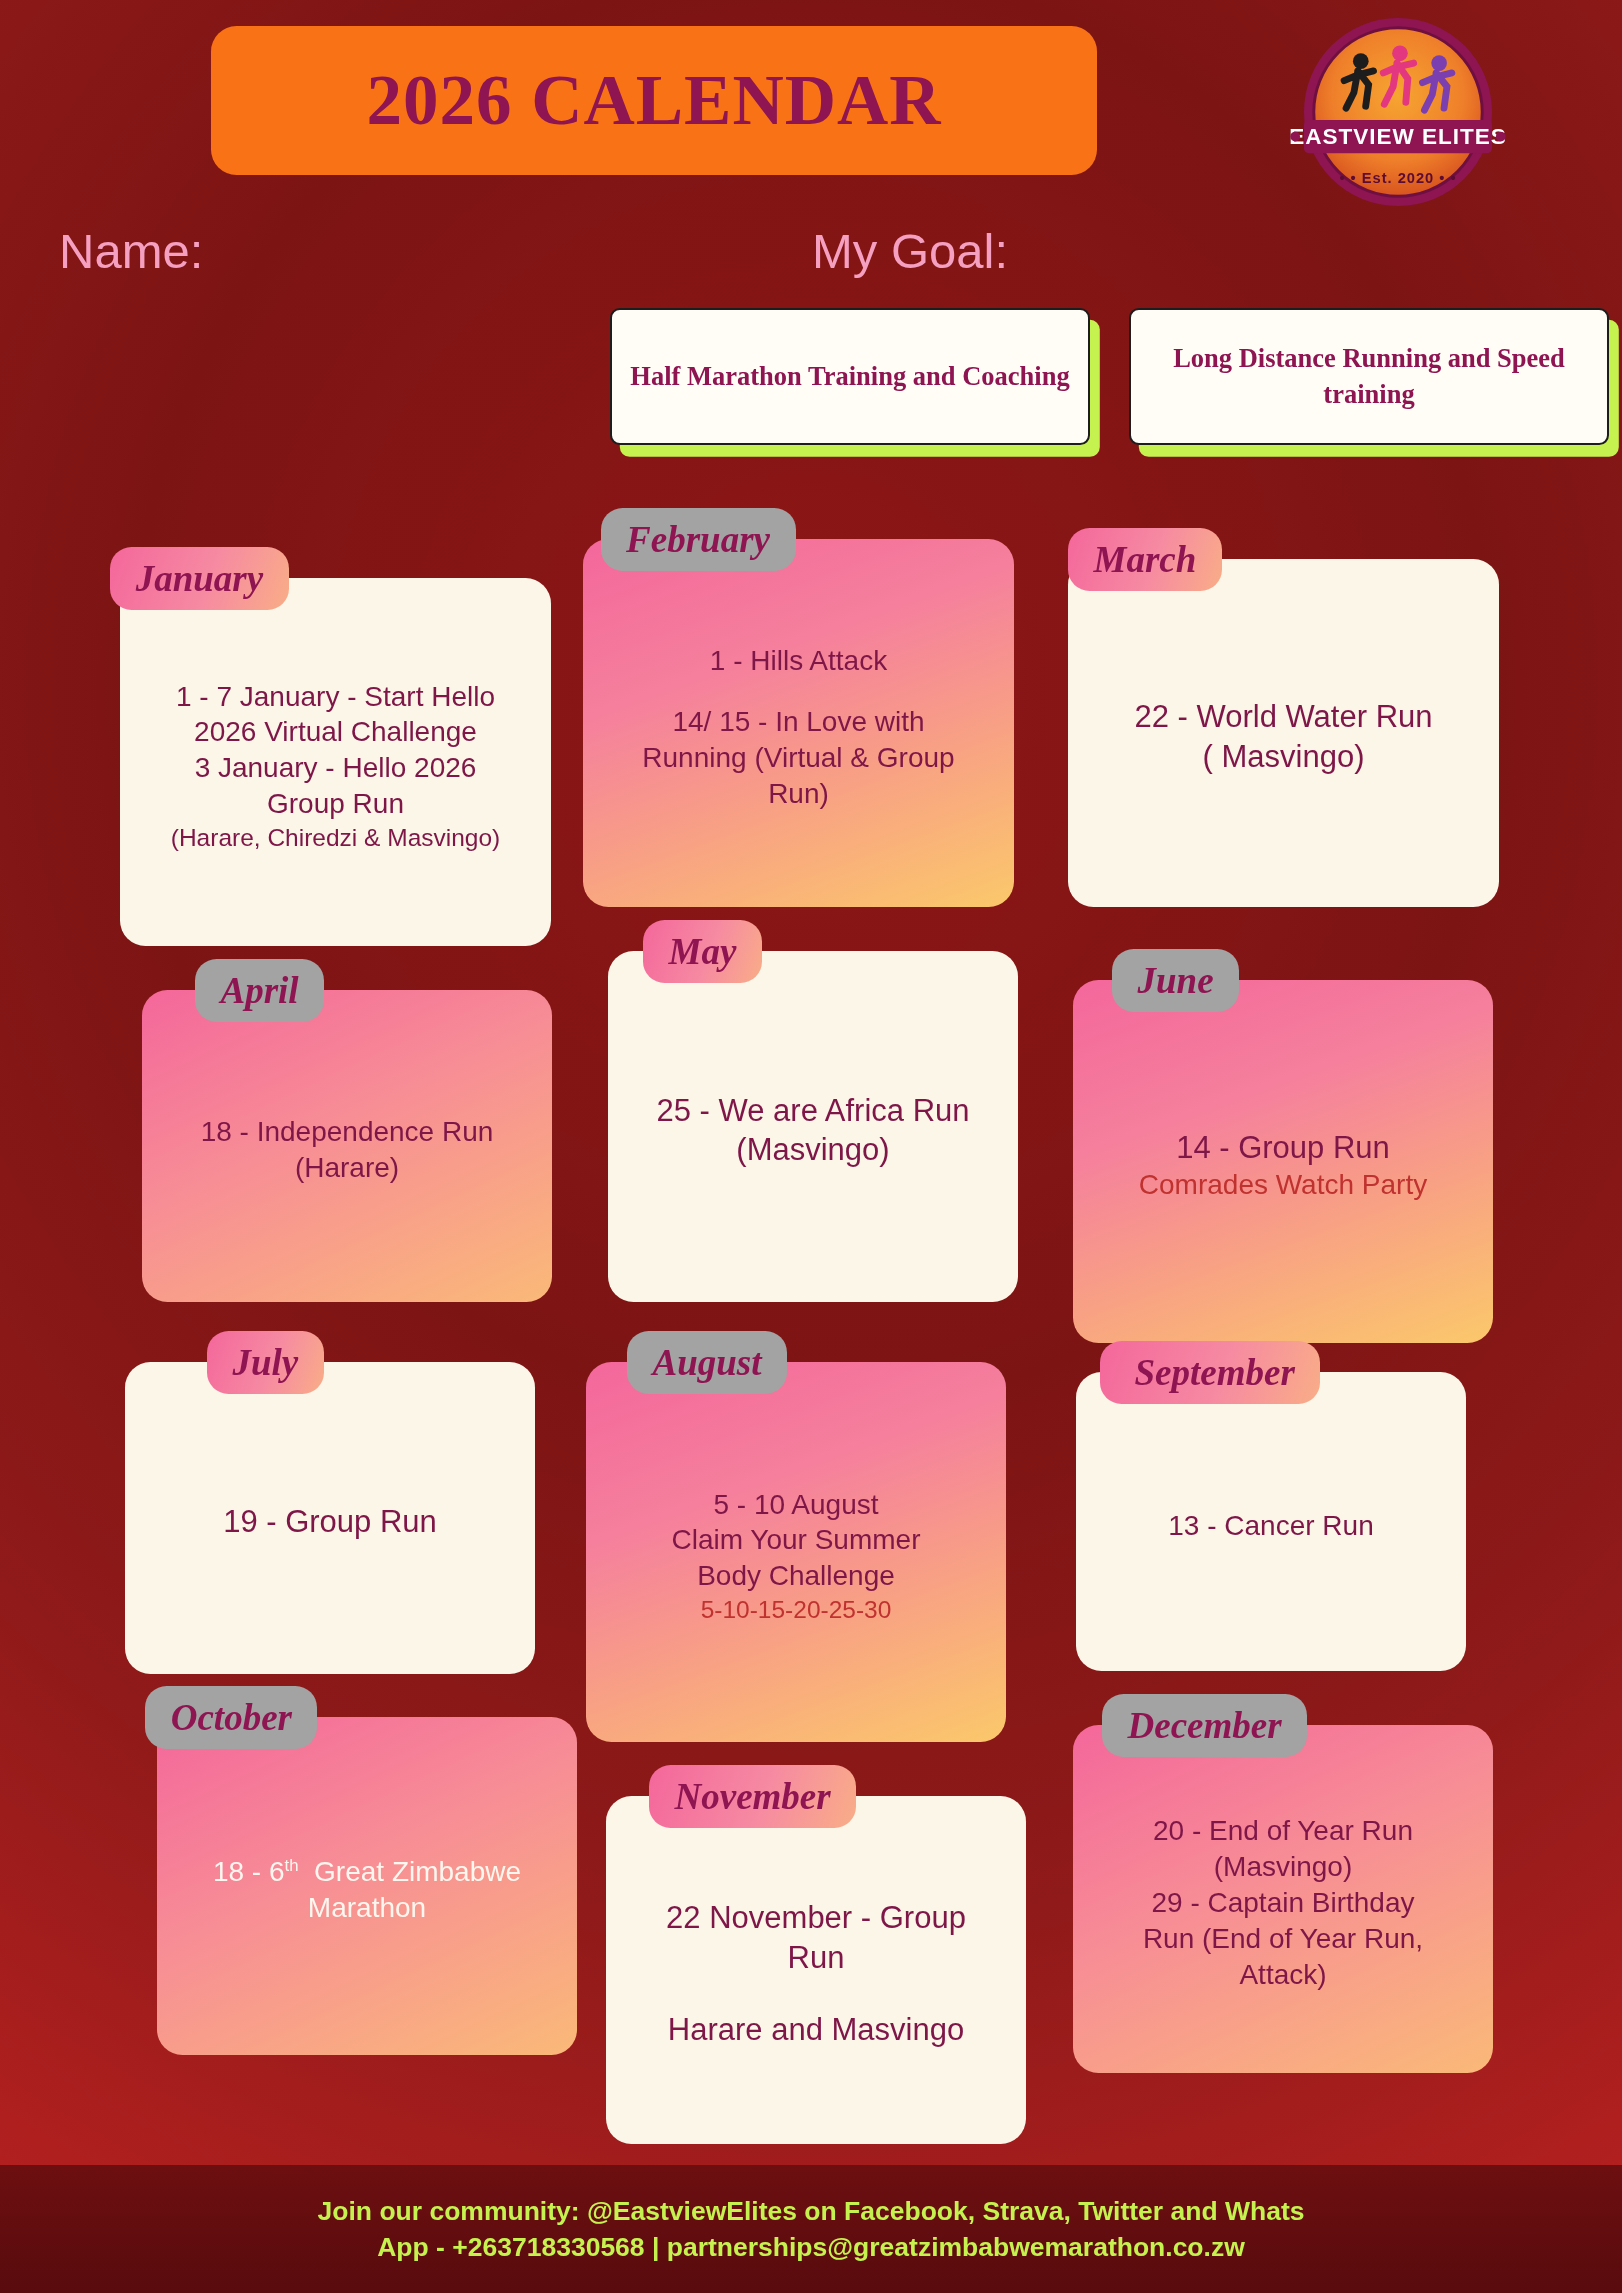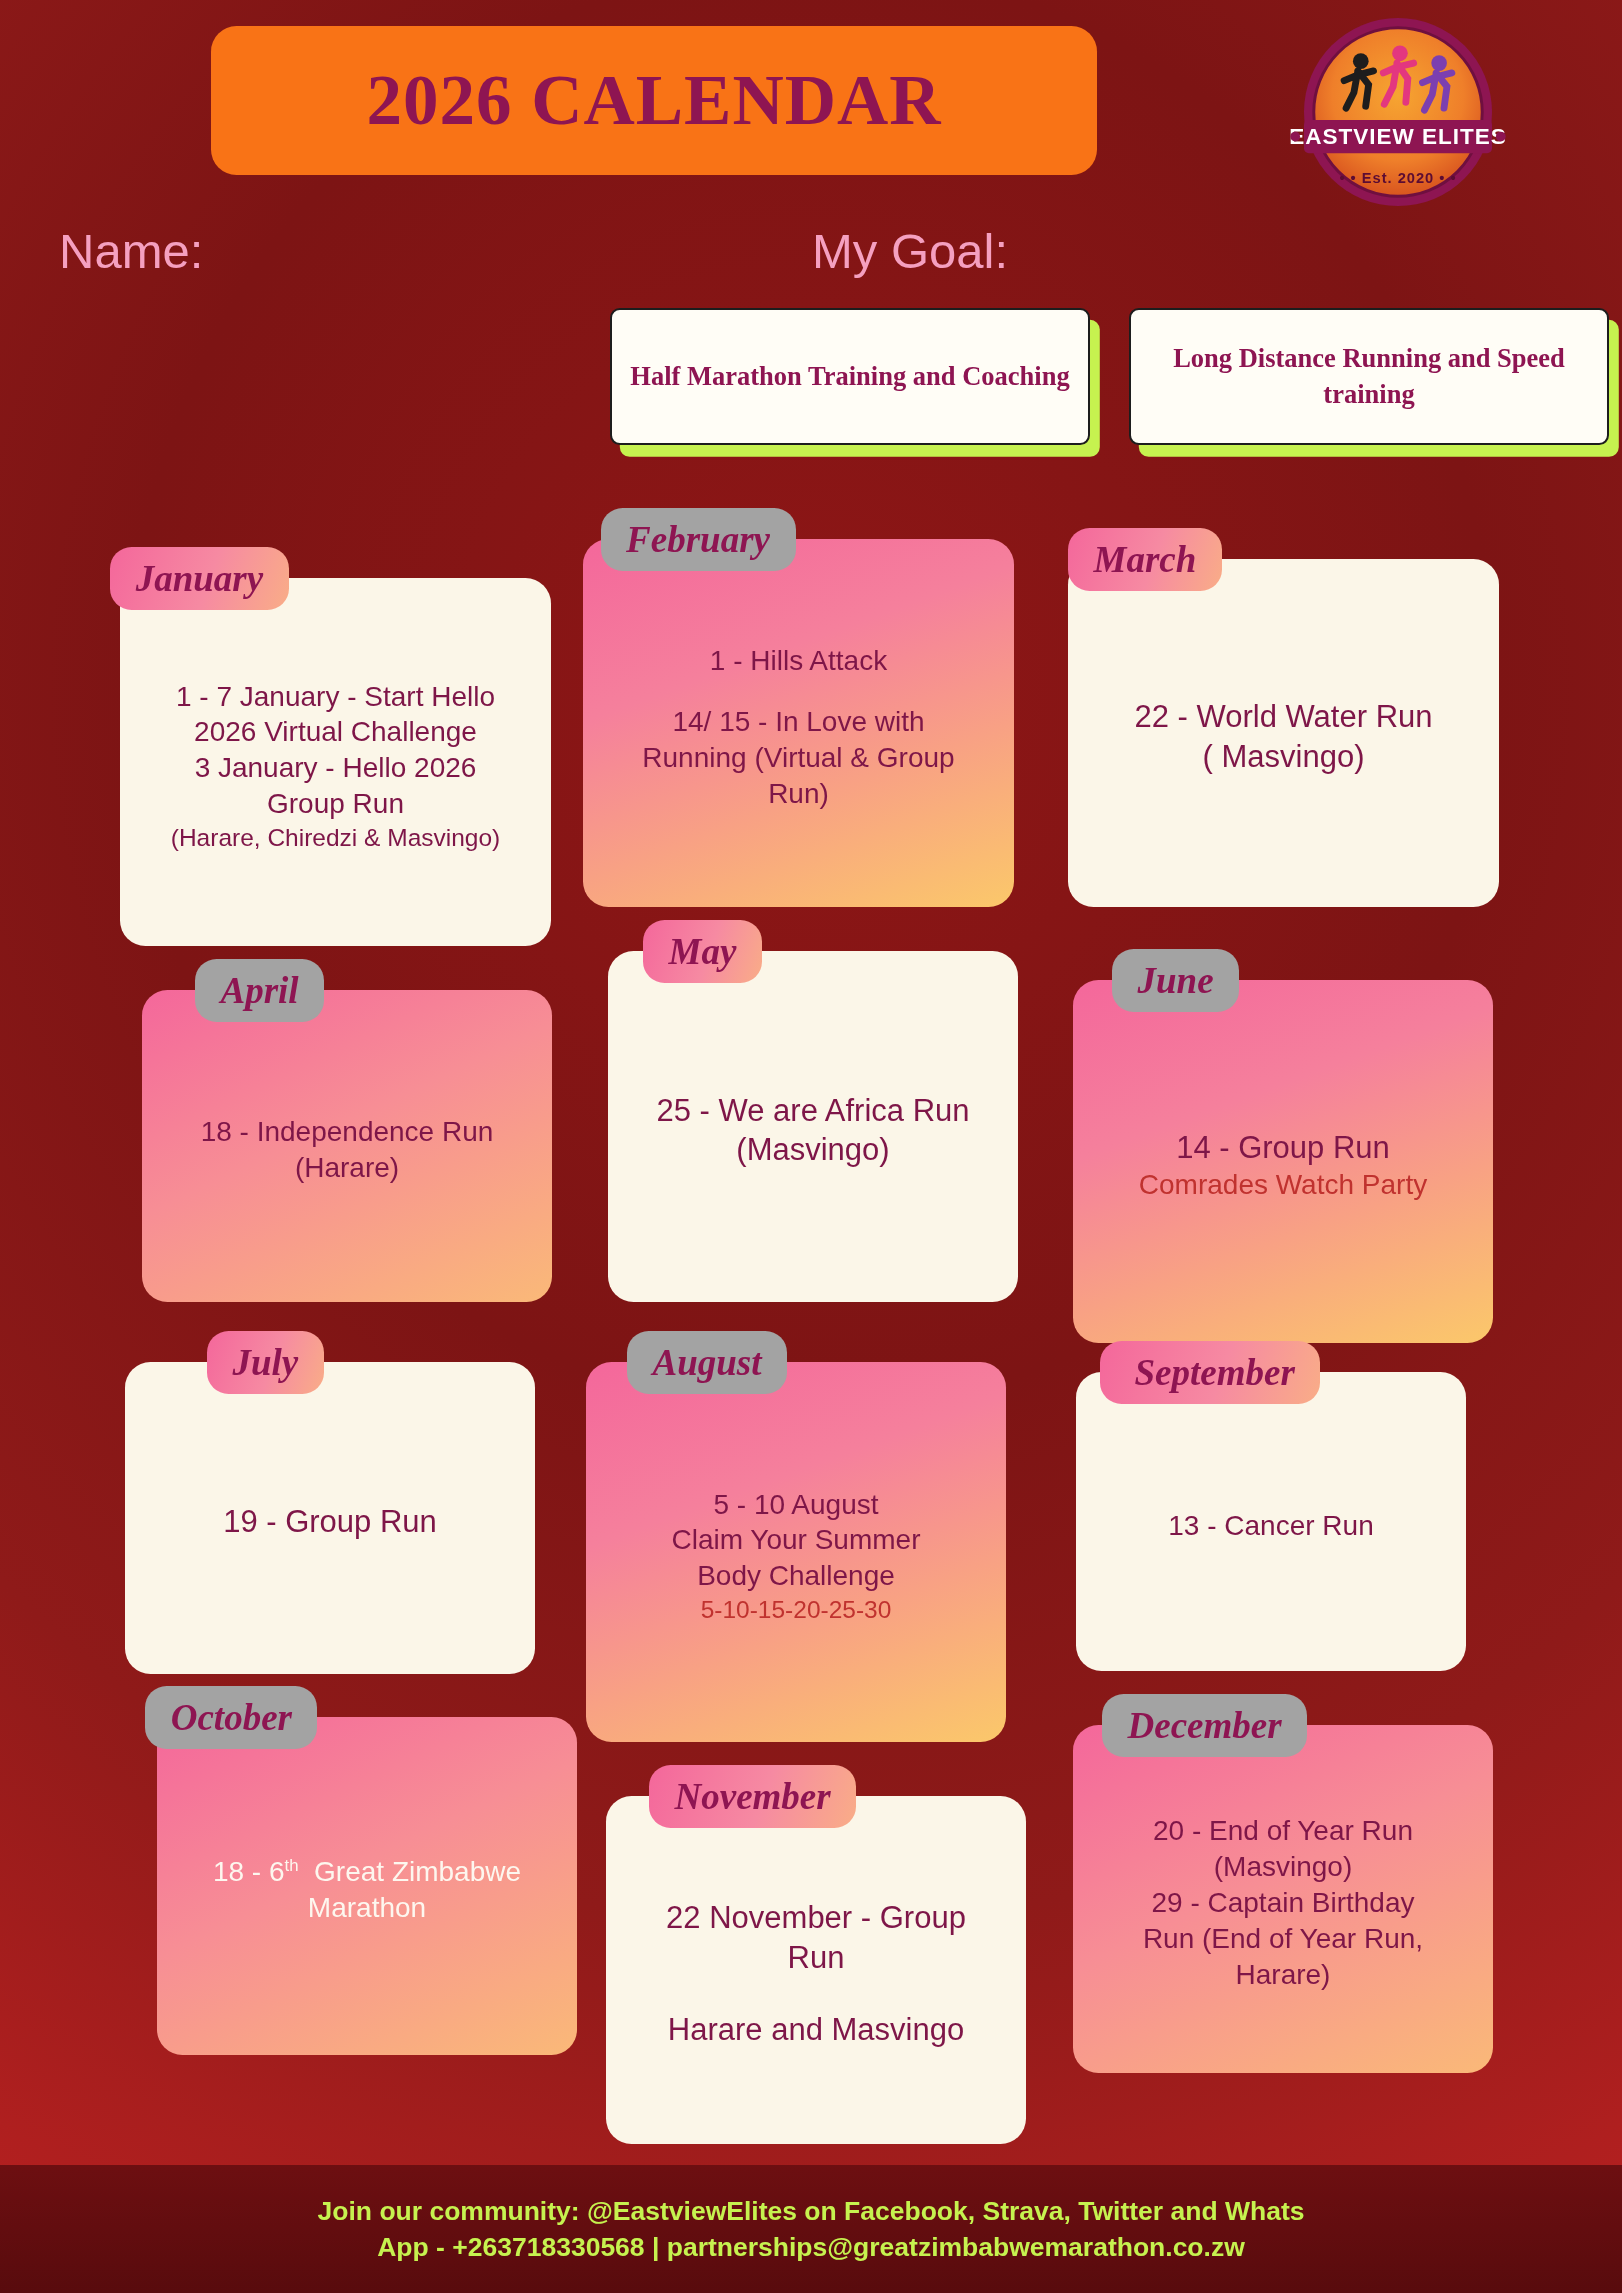--- a/index.html
+++ b/index.html
@@ -330,21 +330,21 @@
       <span>November</span>
     </div>
   </div>
 
   <div class="month m-dec">
     <div class="body fill-grad2">
       <div class="line">20 - End of Year Run</div>
       <div class="line">(Masvingo)</div>
       <div class="line">29  - Captain Birthday</div>
       <div class="line">Run (End of Year Run,</div>
-      <div class="line">Harare)</div>
+      <div class="line">Attack)</div>
     </div>
     <div class="tab tab-cream" style="left:29px;">
       <span>December</span>
     </div>
   </div>
 
   <div class="footer">
     <div class="fl">Join our community: @EastviewElites on Facebook, Strava, Twitter and Whats</div>
     <div class="fl">App - +263718330568 | partnerships@greatzimbabwemarathon.co.zw</div>
   </div>

